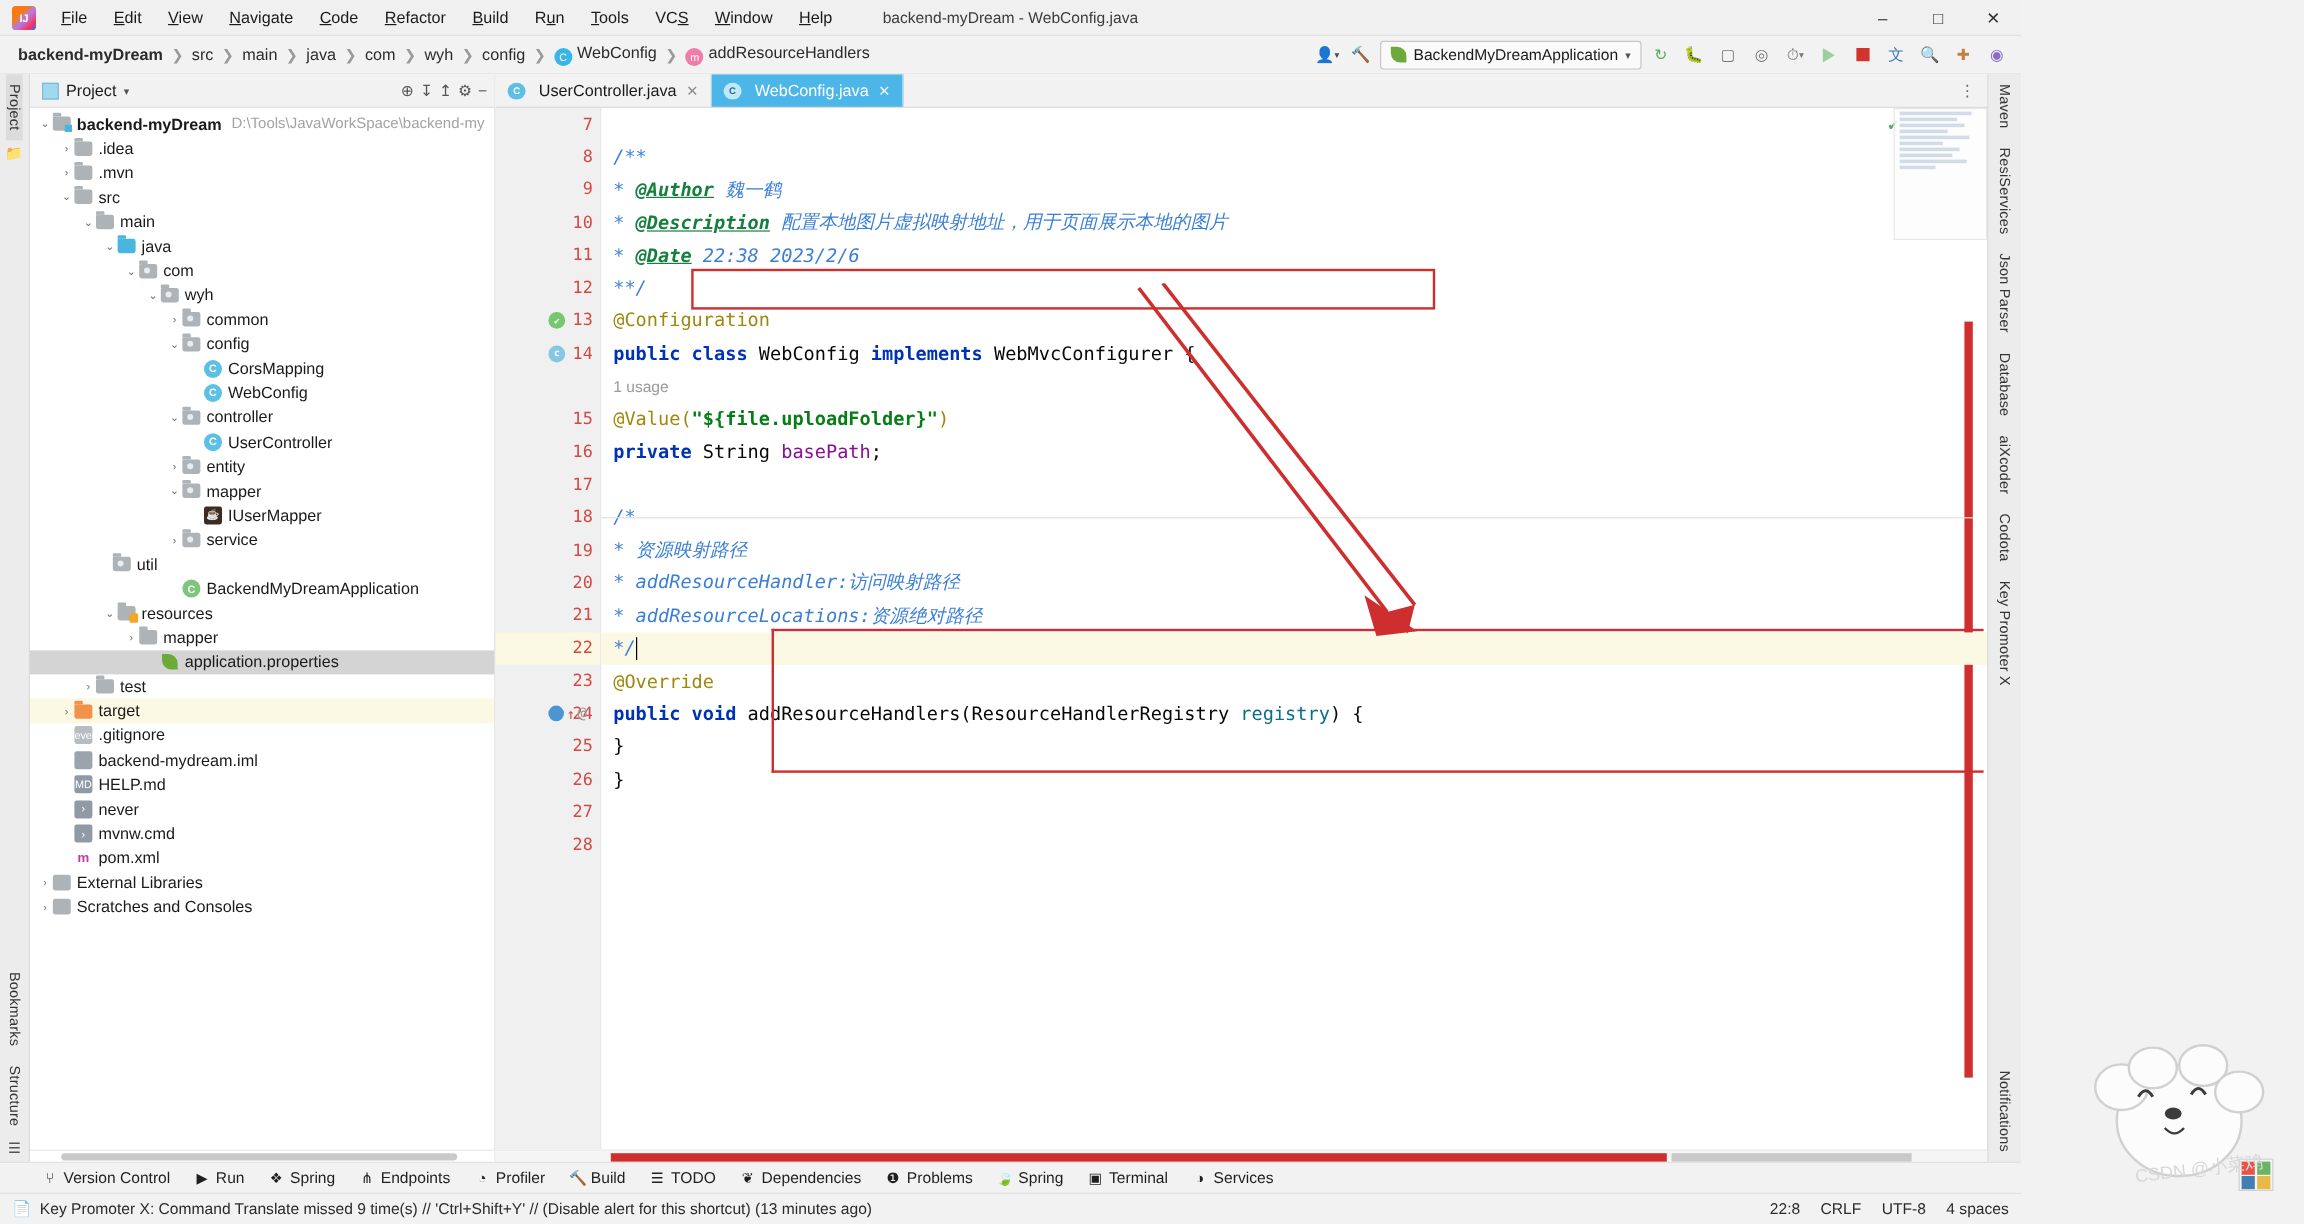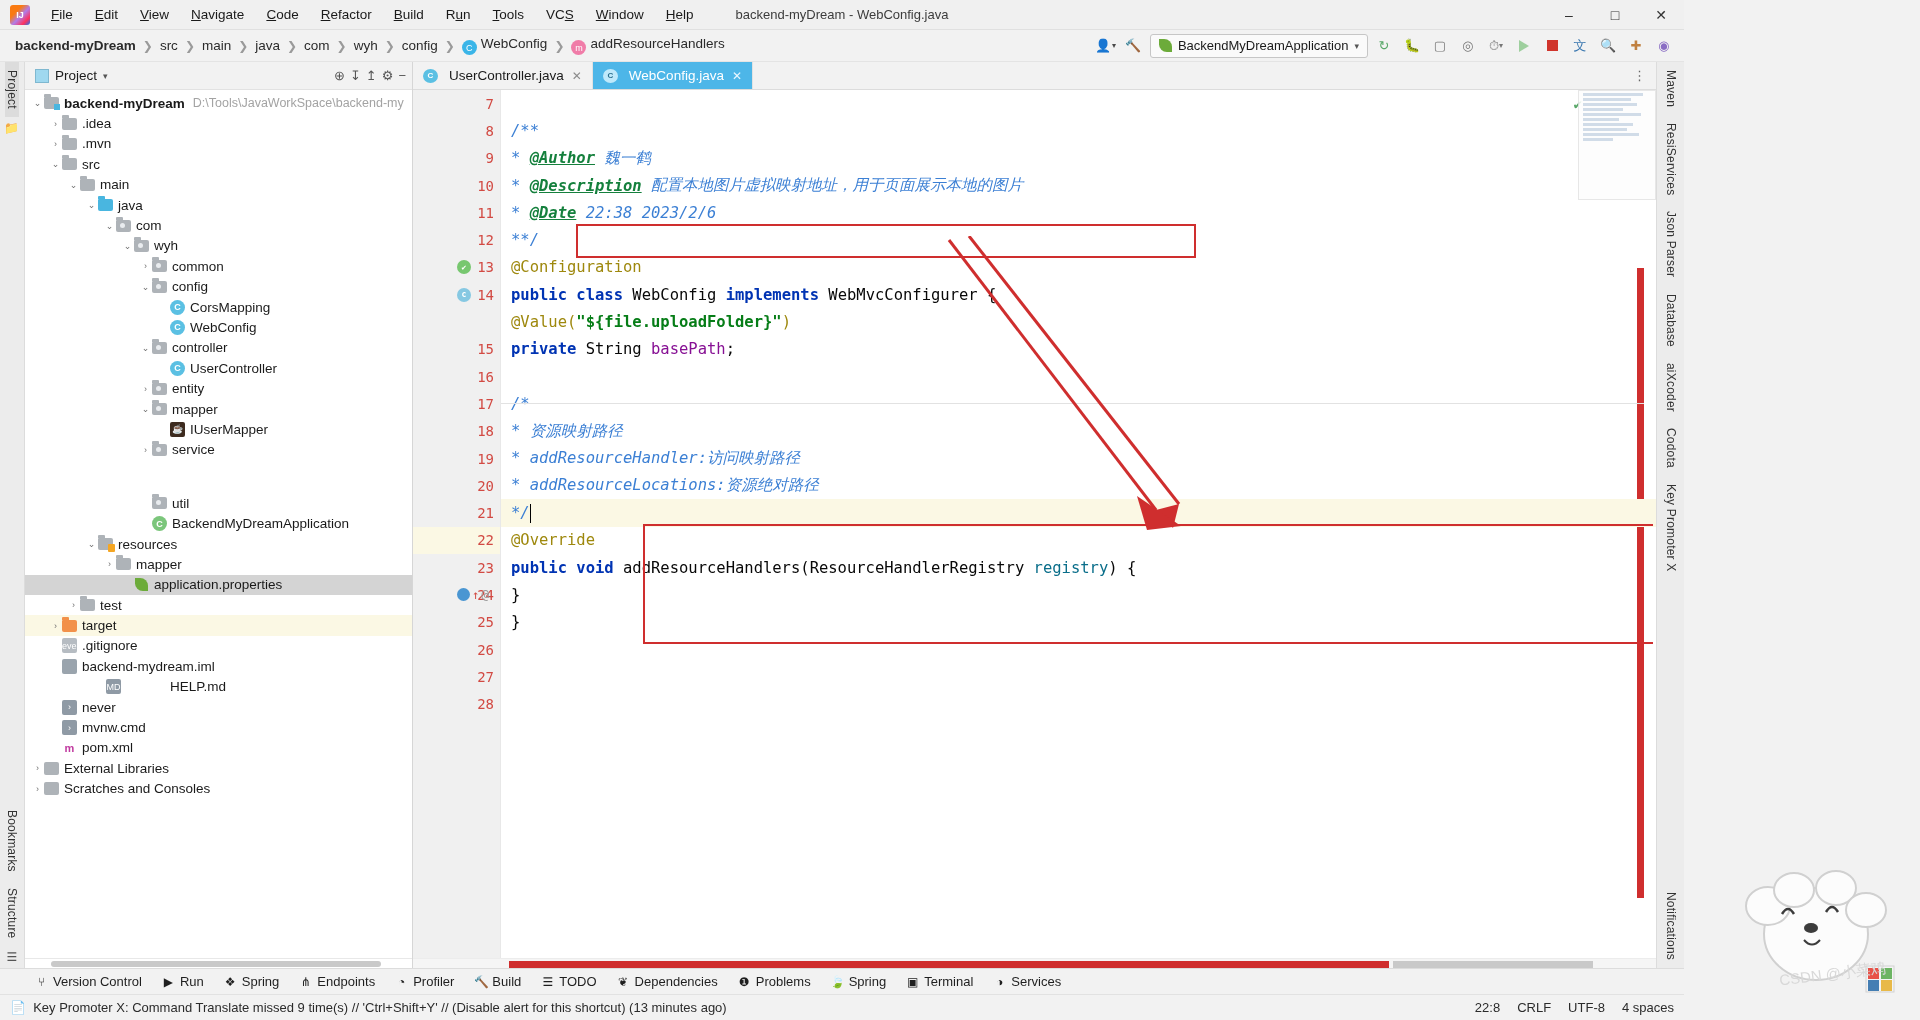--- a/index.html
+++ b/index.html
@@ -459,21 +459,21 @@
           <div class="node" style="padding-left: 132px;">
             <span class="arrow"></span>
             <span class="fico mb">☕</span>
             <span class="node-lbl">IUserMapper</span>
           </div>
           <div class="node" style="padding-left: 114px;">
             <span class="arrow">›</span>
             <span class="folder pkg"></span>
             <span class="node-lbl">service</span>
           </div>
-          <div class="node" style="padding-left: 114px; margin-top: 33px;">
+          <div class="node" style="padding-left: 56px;">
             <span class="arrow"></span>
             <span class="folder pkg"></span>
             <span class="node-lbl">util</span>
           </div>
           <div class="node" style="padding-left: 114px;">
             <span class="arrow"></span>
             <span class="cico spring">C</span>
             <span class="node-lbl">BackendMyDreamApplication</span>
           </div>
           <div class="node" style="padding-left: 60px;">
@@ -506,21 +506,21 @@
           <div class="node" style="padding-left: 24px;">
             <span class="arrow"></span>
             <span class="fico git">	never;</span>
             <span class="node-lbl">.gitignore</span>
           </div>
           <div class="node" style="padding-left: 24px;">
             <span class="arrow"></span>
             <span class="fico iml"></span>
             <span class="node-lbl">backend-mydream.iml</span>
           </div>
-          <div class="node" style="padding-left: 24px; gap: 44px;">
+          <div class="node" style="padding-left: 24px;">
             <span class="arrow"></span>
             <span class="fico md">MD</span>
             <span class="node-lbl">HELP.md</span>
           </div>
           <div class="node" style="padding-left: 24px;">
             <span class="arrow"></span>
             <span class="fico sh">›</span>
             <span class="node-lbl">never</span>
           </div>
           <div class="node" style="padding-left: 24px;">
@@ -650,20 +650,21 @@
           <div style="position:absolute;right:74px;top:6px;color:#59a869;font-size:14px">✔</div>
           <div style="position:absolute;right:12px;top:178px;width:7px;bottom:60px;background:#cf2e2e"></div>
         <div class="cline"></div>
             <div class="cline"><span class="doc">/**</span></div>
             <div class="cline">  <span class="doc">* </span><span class="doctag">@Author</span><span class="doc"> 魏一鹤</span></div>
             <div class="cline">  <span class="doc">* </span><span class="doctag">@Description</span><span class="doc"> 配置本地图片虚拟映射地址，用于页面展示本地的图片</span></div>
             <div class="cline">  <span class="doc">* </span><span class="doctag">@Date</span><span class="doc"> 22:38 2023/2/6</span></div>
             <div class="cline">  <span class="doc">**/</span></div>
             <div class="cline"><span class="anno">@Configuration</span></div>
             <div class="cline"><span class="kw">public class </span><span class="plain">WebConfig </span><span class="kw">implements </span><span class="plain">WebMvcConfigurer {</span></div>
+            <div class="cline">    <span class="usage">1 usage</span></div>
             <div class="cline">    <span class="anno">@Value(</span><span class="str">"${file.uploadFolder}"</span><span class="anno">)</span></div>
             <div class="cline">    <span class="kw">private </span><span class="plain">String </span><span class="fld">basePath</span><span class="plain">;</span></div>
             <div class="cline"></div>
             <div class="cline"><span class="sep-line"></span>    <span class="doc">/*</span></div>
             <div class="cline">     <span class="doc">* 资源映射路径</span></div>
             <div class="cline">     <span class="doc">* addResourceHandler:访问映射路径</span></div>
             <div class="cline">     <span class="doc">* addResourceLocations:资源绝对路径</span></div>
             <div class="cline hl">     <span class="doc">*/</span><span class="caret"></span></div>
             <div class="cline">    <span class="anno">@Override</span></div>
             <div class="cline">    <span class="kw">public void </span><span class="plain">addResourceHandlers(</span><span class="plain">ResourceHandlerRegistry </span><span class="prm">registry</span><span class="plain">) {</span></div>

